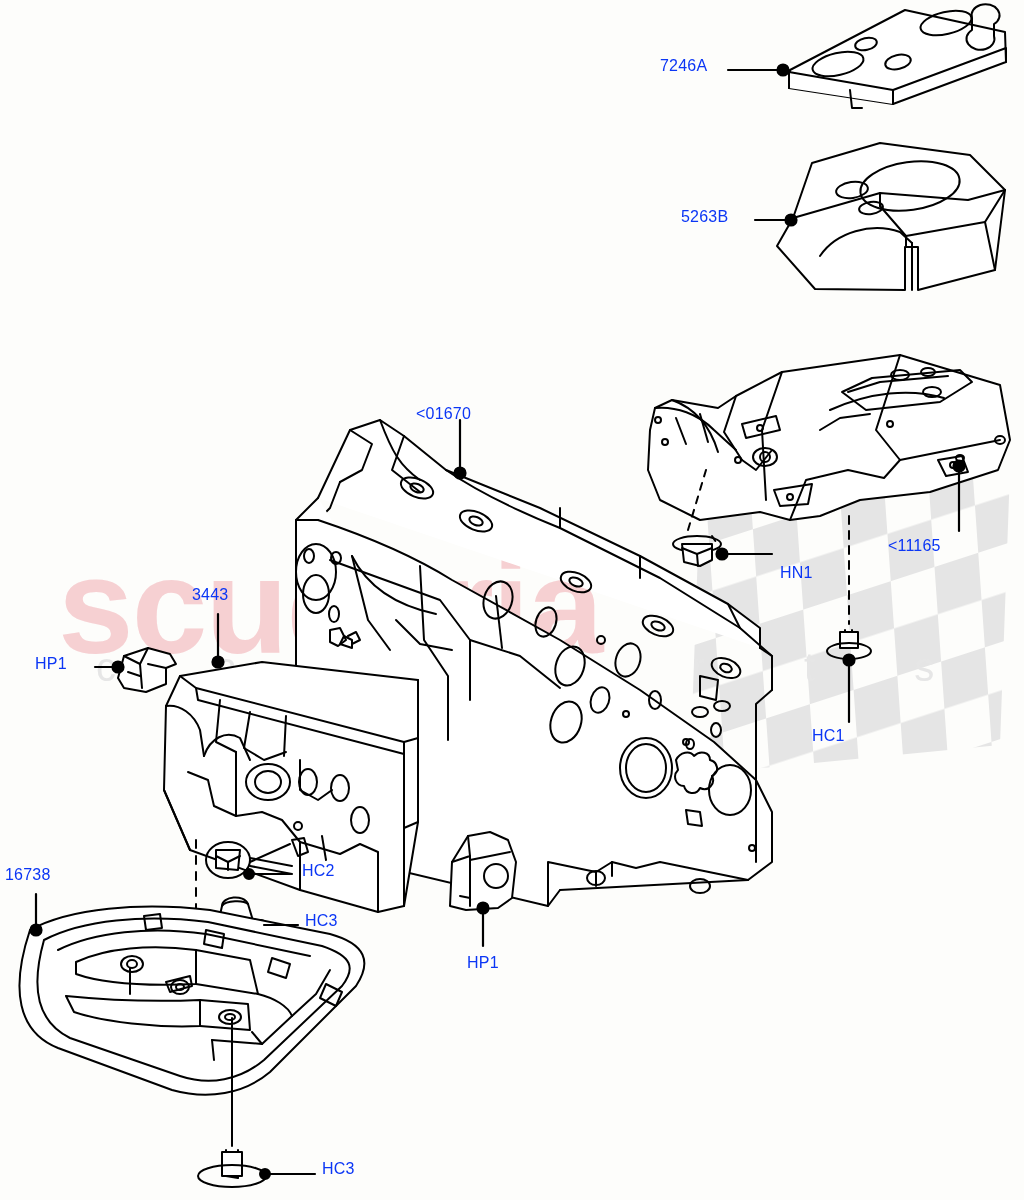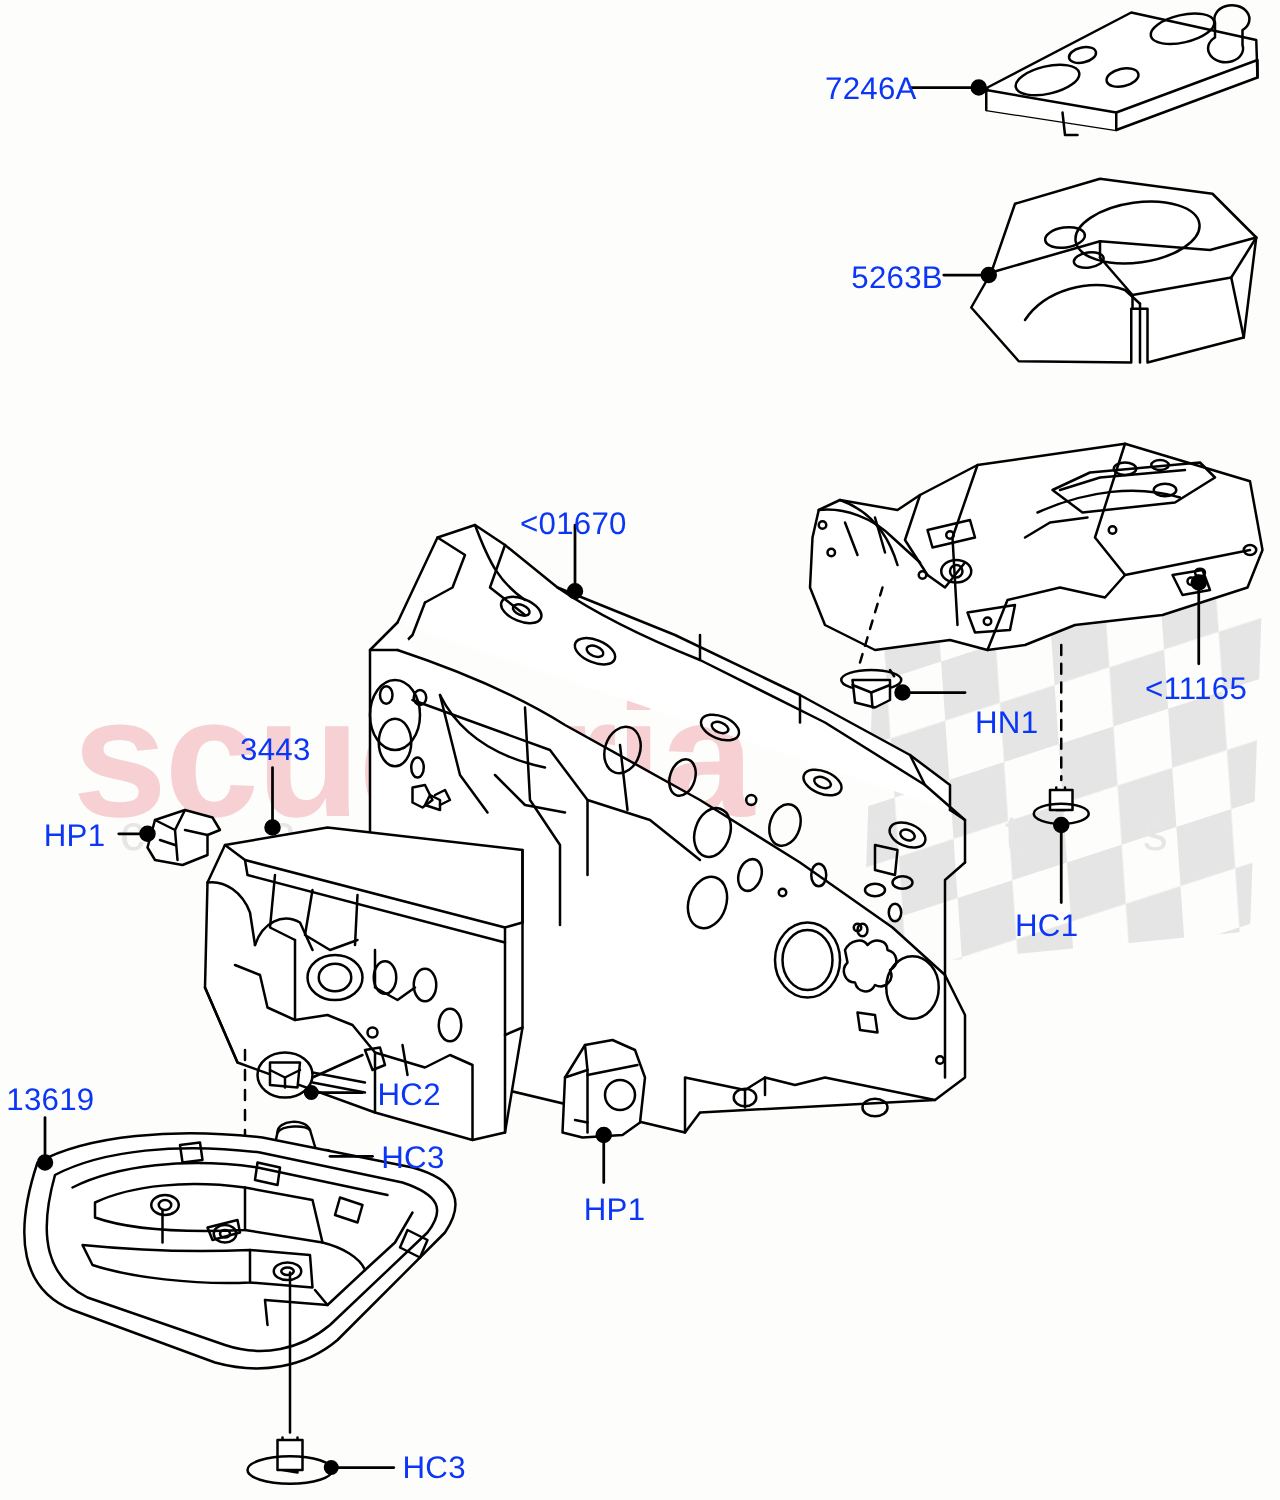--- a/index.html
+++ b/index.html
@@ -29,21 +29,21 @@
     left:96px; top:645px;
     font-size:40px;
     letter-spacing:44px;
     color:#e6e6e6;
     user-select:none;
     white-space:nowrap;
     font-family:"Liberation Sans", sans-serif;
   }
   .lbl{
     position:absolute;
-    font-size:25px;
+    font-size:16px;
     color:#0b36f5;
     font-family:"Liberation Sans", sans-serif;
     white-space:nowrap;
     user-select:none;
     letter-spacing:.2px;
   }
 </style>
 </head>
 <body>
 
@@ -380,24 +380,24 @@
       <line x1="36" y1="894" x2="36" y2="930"></line>
         <circle cx="36" cy="930" r="5.5" fill="#000"></circle>
 
       <line x1="315" y1="1174" x2="268" y2="1174"></line>
     </g>
   </svg>
 
   <div class="lbl" style="left:660px;top:57px">7246A</div>
   <div class="lbl" style="left:681px;top:208px">5263B</div>
   <div class="lbl" style="left:416px;top:405px">&lt;01670</div>
-  <div class="lbl" style="left:916px;top:537px">&lt;11165</div>
+  <div class="lbl" style="left:888px;top:537px">&lt;11165</div>
   <div class="lbl" style="left:780px;top:564px">HN1</div>
   <div class="lbl" style="left:812px;top:727px">HC1</div>
   <div class="lbl" style="left:192px;top:586px">3443</div>
   <div class="lbl" style="left:35px;top:655px">HP1</div>
   <div class="lbl" style="left:302px;top:862px">HC2</div>
   <div class="lbl" style="left:305px;top:912px">HC3</div>
   <div class="lbl" style="left:467px;top:954px">HP1</div>
-  <div class="lbl" style="left:5px;top:866px">13619</div>
+  <div class="lbl" style="left:5px;top:866px">16738</div>
   <div class="lbl" style="left:322px;top:1160px">HC3</div>
 
 </div>
 
 </body></html>

